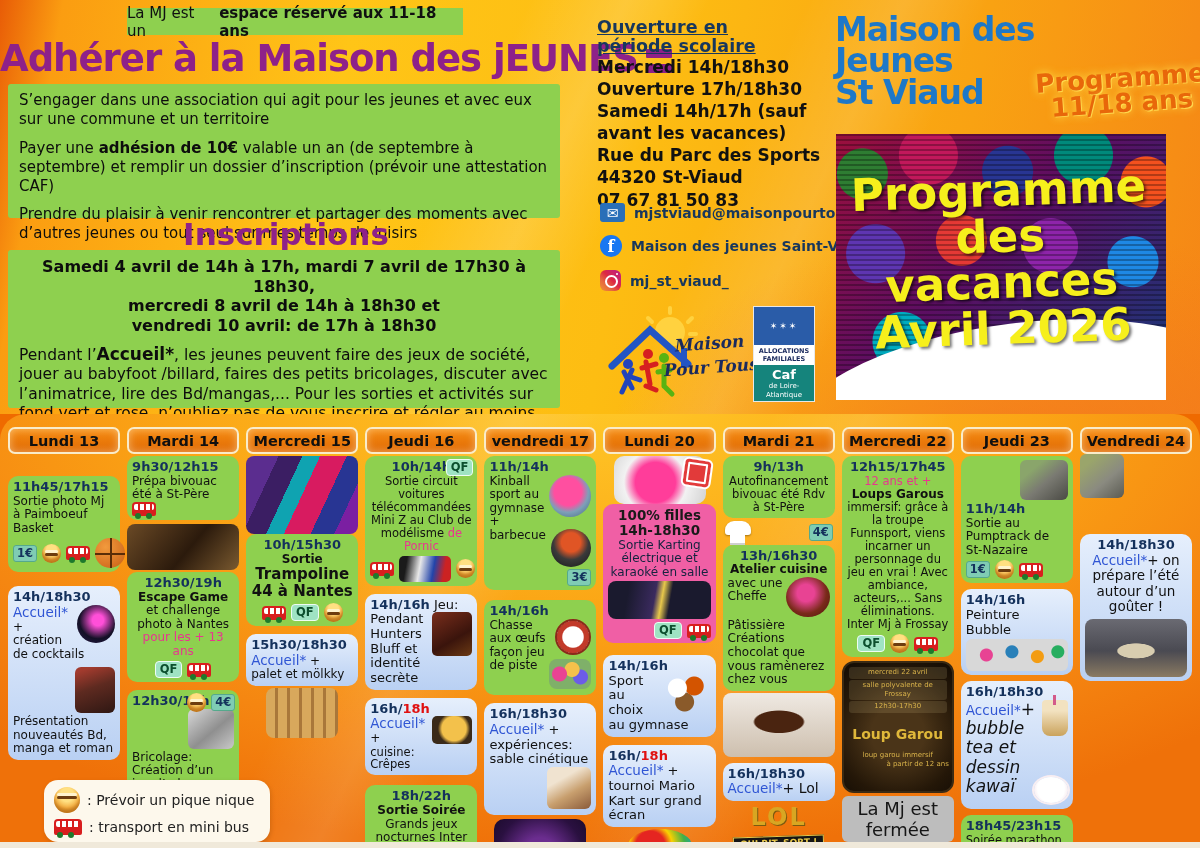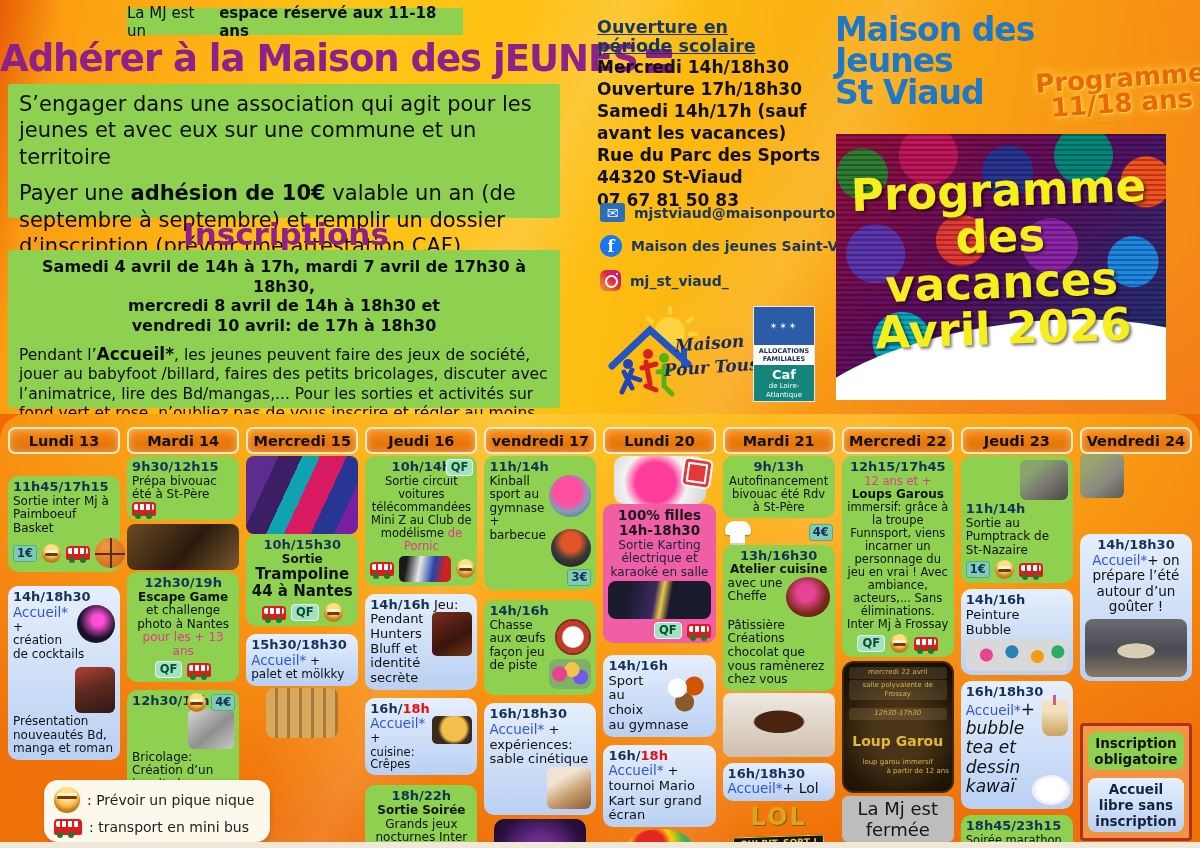--- a/index.html
+++ b/index.html
@@ -14,21 +14,21 @@
     background:linear-gradient(115deg, transparent 38%, rgba(255,255,255,.16) 45%, transparent 51%,
                transparent 58%, rgba(255,255,255,.12) 65%, transparent 71%);}
   .banner{position:absolute;left:127px;top:8px;width:336px;height:27px;background:#8ed04f;
     display:flex;align-items:center;justify-content:center;font-size:15px;color:#101010;}
   .banner b{margin-left:4px;}
   .main-title{position:absolute;left:0;top:37px;width:572px;text-align:center;color:#8e2189;
     font-size:37px;font-weight:800;letter-spacing:-1px;white-space:nowrap;}
   .eq{display:inline-block;vertical-align:middle;margin-left:8px;width:26px;height:24px;}
   .eq i{display:block;height:9px;background:#8e2189;margin-bottom:6px;border-radius:1px;}
   .gbox{position:absolute;left:8px;width:552px;background:#8ed04f;border-radius:3px;
-    padding:7px 11px;box-sizing:border-box;font-size:21px;line-height:1.26;color:#0d0d0d;}
+    padding:7px 11px;box-sizing:border-box;font-size:15px;line-height:1.26;color:#0d0d0d;}
   .gb1{top:84px;height:134px;}
   .gb1 p{margin:0 0 10px 0;}
   .insc-title{position:absolute;left:0;top:216px;width:572px;text-align:center;color:#8e2189;
     font-size:31px;font-weight:800;letter-spacing:0;}
   .gb2{top:250px;height:158px;font-size:15.5px;}
   .dates{font-weight:bold;text-align:center;font-size:16px;line-height:1.22;}
   .gb2 .acc-p{margin-top:9px;line-height:1.24;}
   .acc-bold{font-weight:800;font-size:17px;}
   
   .opening{position:absolute;left:597px;top:18px;color:#17375d;font-weight:800;font-size:17.5px;
@@ -327,21 +327,21 @@
   </div>
 </div>
 
 <div class="bottom">
 <div class="cal">
 
   <div class="day">
     <div class="day-h">Lundi 13</div>
     <div class="card green mt22">
       <div class="time">11h45/17h15</div>
-      <div>Sortie inter Mj à Paimboeuf Basket</div>
+      <div>Sortie photo Mj à Paimboeuf Basket</div>
       <div class="irow">
             <span class="bpr">1€</span>
             <span class="ic sand"></span>
             <span class="ic bus"></span>
             <span class="ball"></span>
           </div>
     </div>
     <div class="card blue mt14">
       <div class="time">14h/18h30</div>
       <div><span class="ph-cock phr"></span><span class="accueil">Accueil*</span><span> + création de cocktails</span></div>
@@ -520,21 +520,21 @@
       <div class="t11">Inter Mj à Frossay</div>
       <div class="irow" style="justify-content:center;">
             <span class="bqf">QF</span>
             <span class="ic sand"></span>
             <span class="ic bus"></span>
           </div>
     </div>
     <div class="poster-lg">
       <div class="hd">mercredi 22 avril</div>
       <div class="hd" style="margin-top:1px;">salle polyvalente de Frossay</div>
-      <div class="hd" style="margin-top:8px;font-style:italic;">12h30-17h30</div>
+      <div class="hd" style="margin-top:1px;">12h30-17h30</div>
       <div class="tt">Loup Garou</div>
       <div>loup garou immersif</div>
       <div style="text-align:right;">à partir de 12 ans</div>
     </div>
     <div class="closed">La Mj est  fermée</div>
   </div>
 
   <div class="day">
     <div class="day-h">Jeudi 23</div>
     <div class="card green mt2">
@@ -565,24 +565,20 @@
 
   </div>
 
   <div class="day">
     <div class="day-h">Vendredi 24</div>
     <div class="ph ph-track24"></div>
     <div class="card blue mt36 ctr">
       <div class="time">14h/18h30</div>
       <div><span class="accueil">Accueil*</span><span style="font-size:13.5px;">+ on prépare l’été autour d’un goûter !</span></div>
       <div class="ph ph-gouter"></div>
-    </div>
-    <div class="insc-box">
-      <div class="insc-g">Inscription obligatoire</div>
-      <div class="insc-b">Accueil libre sans inscription</div>
     </div>
   </div>
 
 </div>
 
 <div class="legend">
   <div class="lrow">
         <span class="ic sand" style="width:26px;height:26px;"></span>
         <span>: Prévoir un pique nique</span>
       </div>

